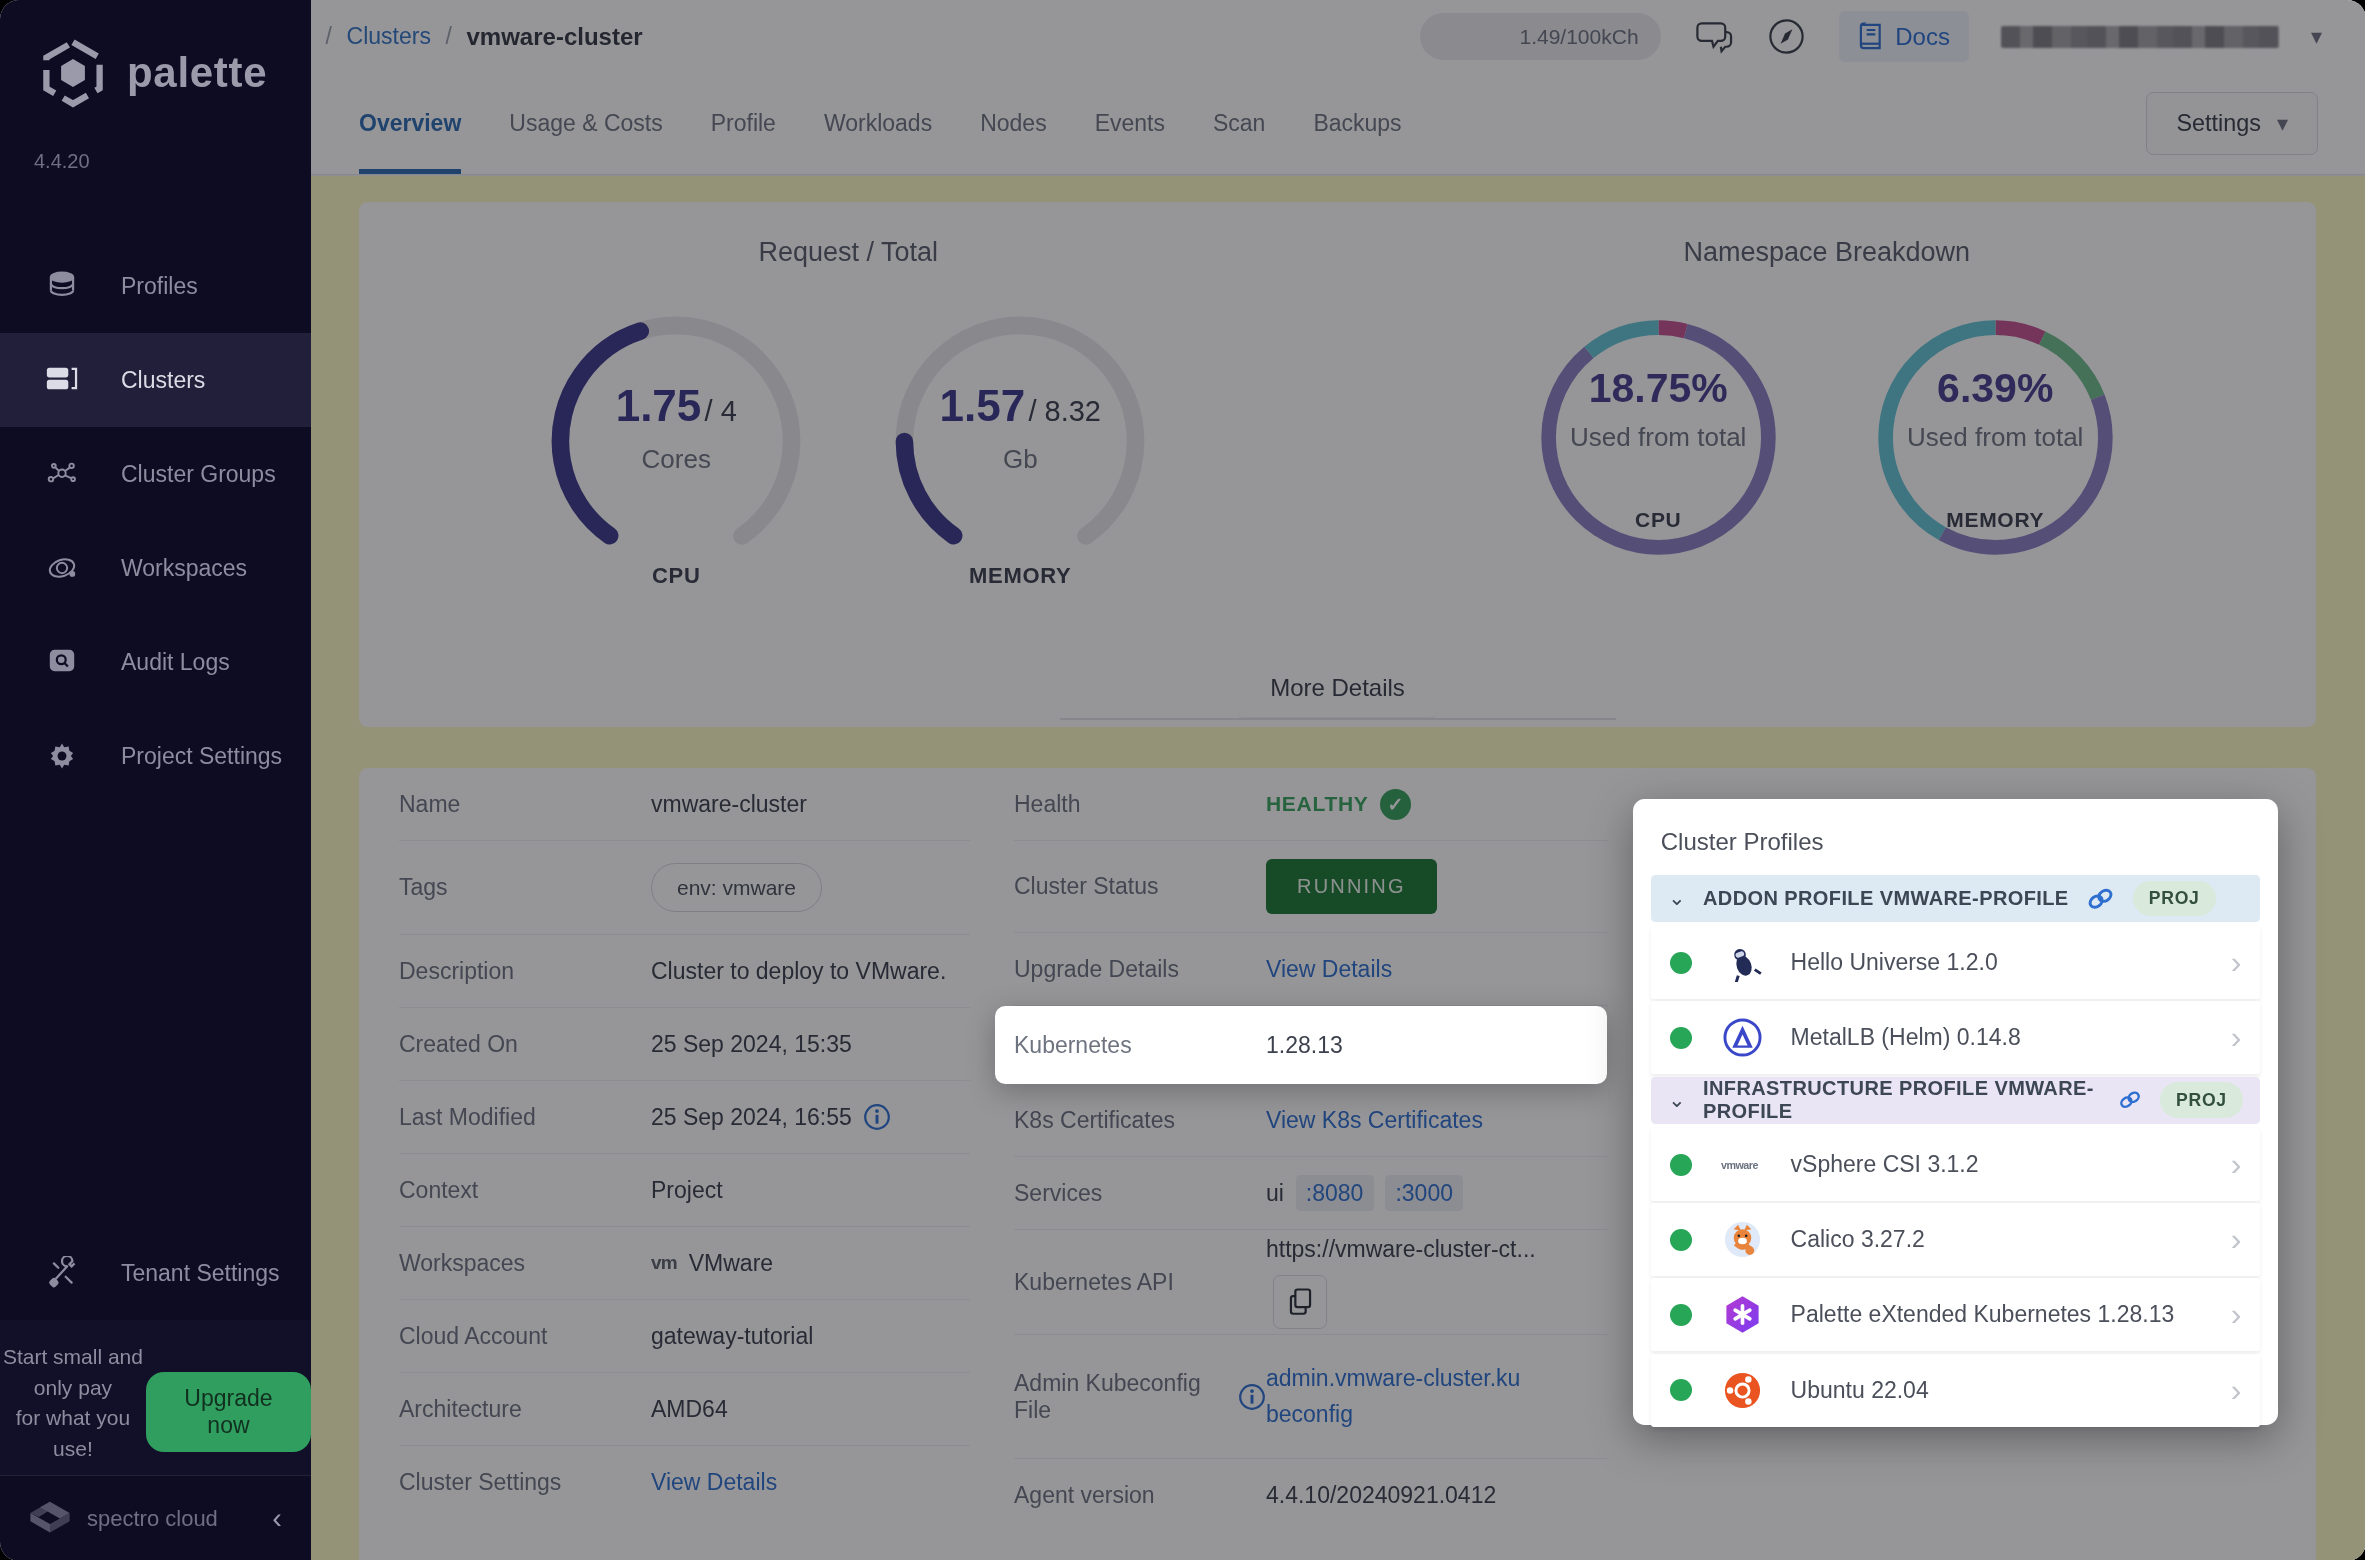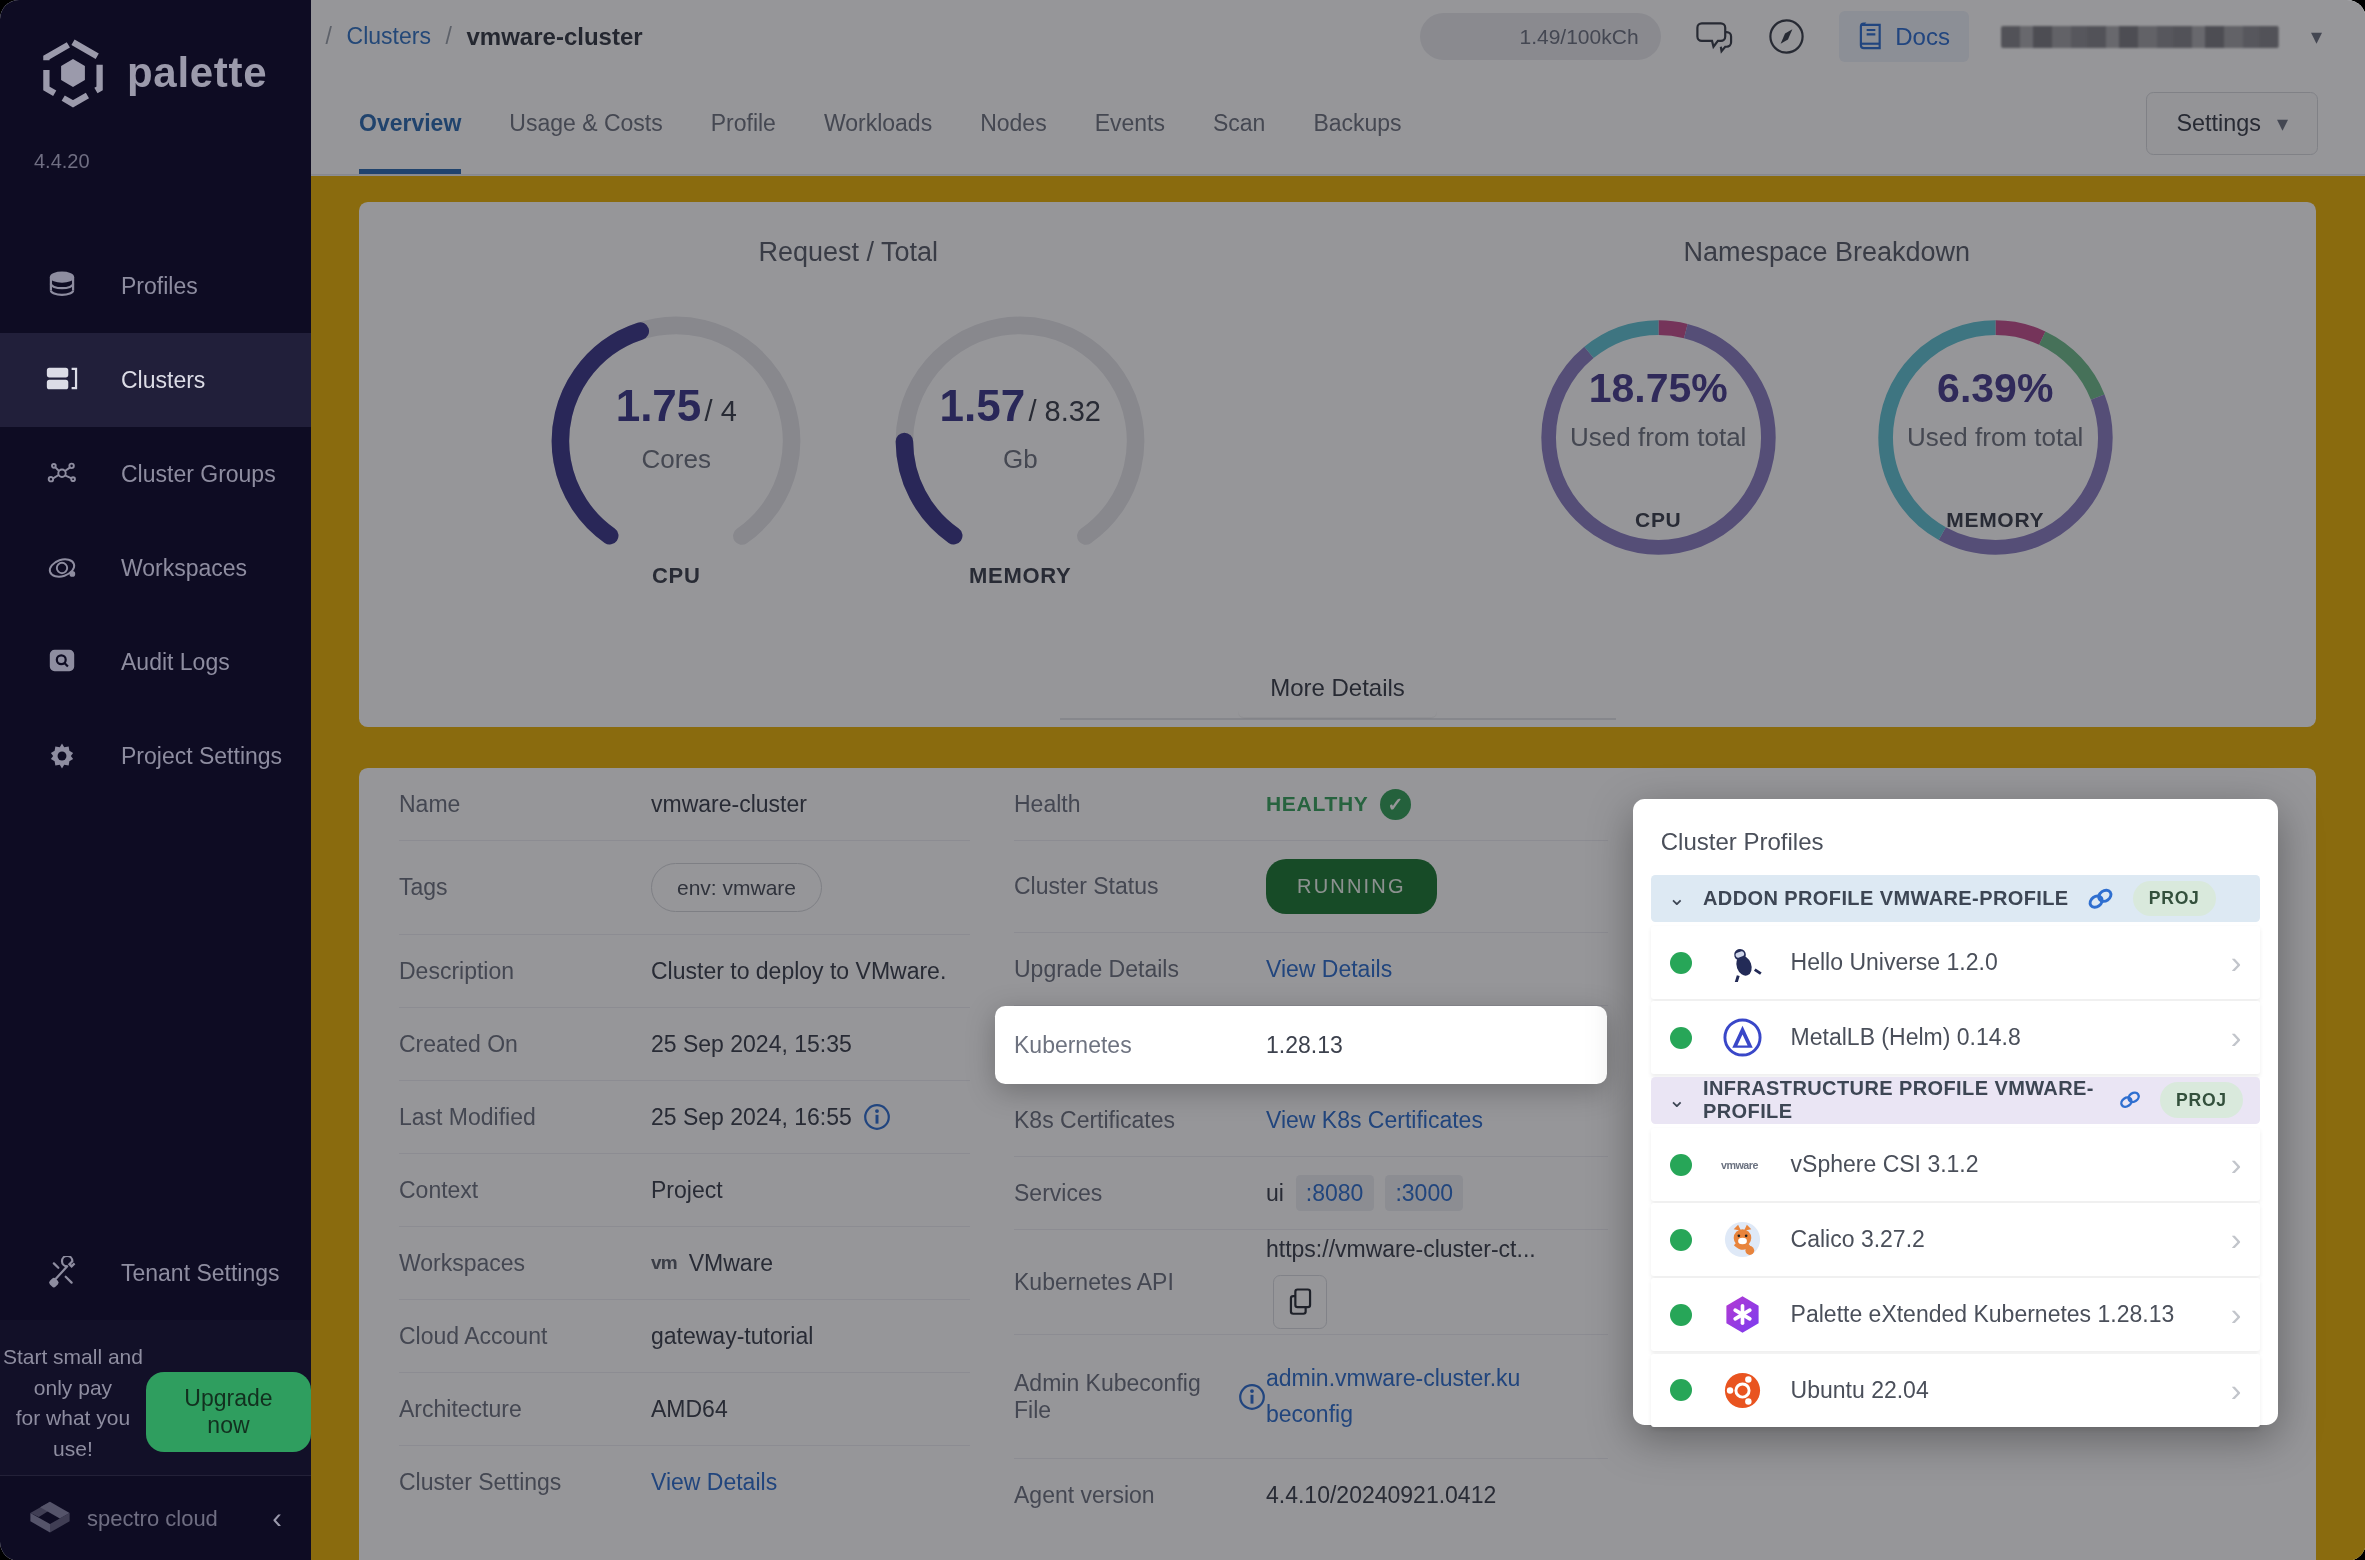--- a/index.html
+++ b/index.html
@@ -58,21 +58,21 @@
              border-bottom:1.5px solid #e6e7ea; display:flex; align-items:center; z-index:1; }
   .tabs { display:flex; gap:48px; margin-left:48px; height:100%; align-items:center; }
   .tab { font-size:23px; color:#6f7480; cursor:pointer; height:100%; display:flex; align-items:center;
          border-bottom:5.1px solid transparent; padding-top:5.1px; }
   .tab.active { color:#2e6bb0; font-weight:bold; border-bottom-color:#2e6bb0; }
   .settings-btn { margin-left:auto; margin-right:48px; display:flex; align-items:center; gap:16px;
                   border:1.5px solid #d8dade; background:#fbfbfc; border-radius:7.3px; height:63px;
                   padding:0 29px; font-size:23.4px; color:#3a3f4a; cursor:pointer; }
 
   
-  .content { position:absolute; left:311px; top:176px; width:2055px; height:1385px; background:#eab308; }
+  .content { position:absolute; left:311px; top:176px; width:2055px; height:1385px; background:#fef9c3; }
   .card { position:absolute; background:#ffffff; border-radius:8.8px; }
   .overview-card { left:48px; top:26px; width:1957px; height:525px; display:flex; }
   .half { flex:1; display:flex; flex-direction:column; align-items:center; padding-top:35px; }
   .half-title { font-size:27px; color:#5a5f6b; }
   .charts-row { display:flex; gap:66px; margin-top:34px; }
   .gauge-box { position:relative; width:278px; height:278px; }
   .gauge-box svg, .donut-box svg { position:absolute; left:0; top:0; }
   .gauge-center { position:absolute; left:0; top:79px; width:100%; text-align:center; }
   .g-val { font-size:44px; font-weight:bold; color:#3e3a8c; }
   .g-total { font-size:29px; color:#3c414d; }
@@ -101,21 +101,21 @@
   .dlabel { width:252px; flex:0 0 252px; font-size:23px; color:#6e7380; }
   .dvalue { font-size:23px; color:#3c414d; display:flex; align-items:center; gap:11.7px; flex-wrap:wrap; }
   .tag-pill { border:1.5px solid #d4d6da; border-radius:731px; padding:11.7px 25px; font-size:21px;
               color:#4a4f5a; }
   .link { color:#2f6fcd; cursor:pointer; }
   .healthy { color:#3aa45f; font-weight:bold; letter-spacing:0.7px; font-size:21px;
              display:flex; align-items:center; gap:11.7px; }
   .check-circle { width:31px; height:31px; border-radius:50%; background:#35a05a; color:#fff;
                   display:flex; align-items:center; justify-content:center; font-size:19px; }
   .running-badge { background:#1e7a35; color:#eef7ef; font-size:20px; letter-spacing:2.2px;
-                   border-radius:20px; padding:16px 31px; }
+                   border-radius:6px; padding:16px 31px; }
   .spotlight-row { position:relative; z-index:60; background:#fff; border-radius:10.2px;
                    box-shadow:0 7.3px 29px rgba(0,0,0,.25); padding-left:19px; margin-left:-19px;
                    border-bottom:none !important; min-height:78px; width:612px; }
   .port-link { background:#edeff3; border-radius:4.4px; padding:4.4px 10.2px; color:#2f6fcd; cursor:pointer; }
   .copy-btn { width:54px; height:54px; border:1.5px solid #d9dbe0; border-radius:7.3px; background:#fff;
               display:flex; align-items:center; justify-content:center; cursor:pointer; margin-left:7.3px; }
   .info-i { width:28px; height:28px; flex:0 0 28px; }
   .kubeconfig-link { width:256px; line-height:1.55; word-break:break-all; }
 
   

